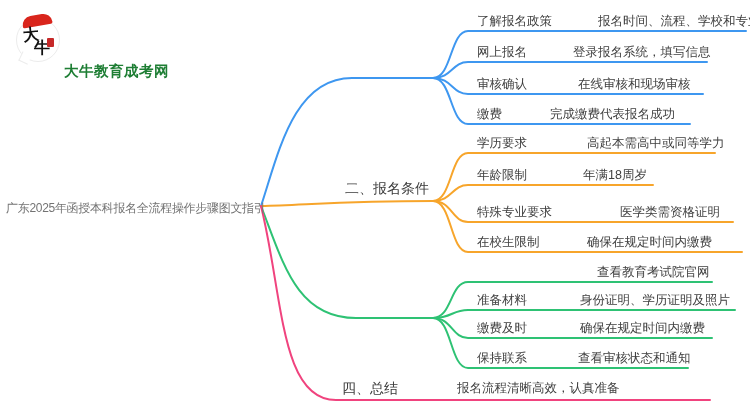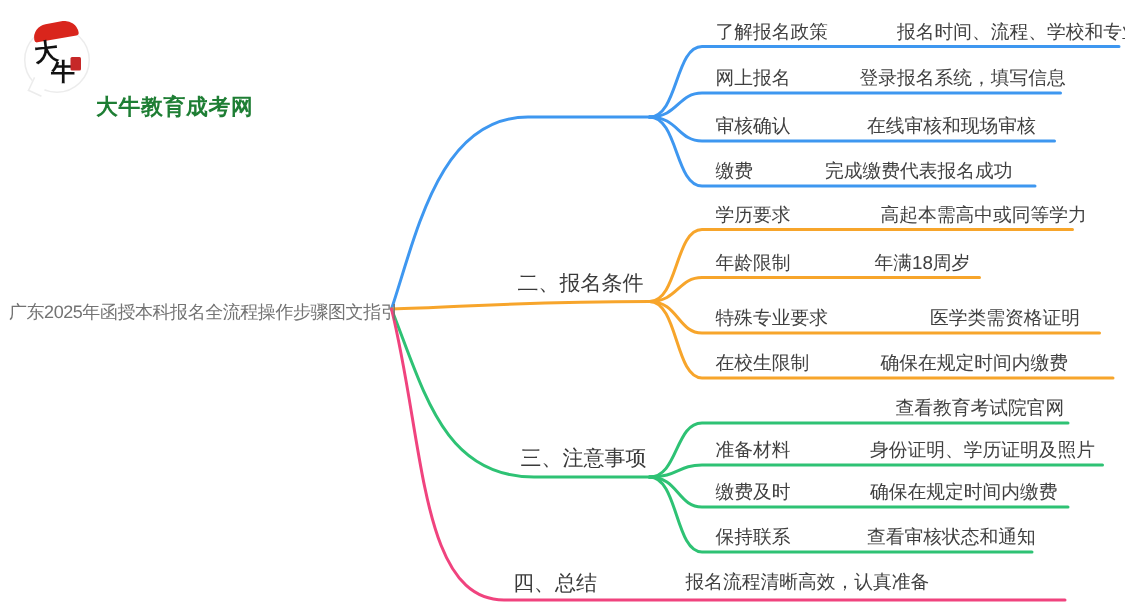--- a/index.html
+++ b/index.html
@@ -93,21 +93,20 @@
   <span class="t branch-label" style="left:345px;top:179px">二、报名条件</span>
   <span class="t leaf-label" style="top:134px">学历要求</span>
   <span class="t leaf-desc" style="left:587px;top:134px">高起本需高中或同等学力</span>
   <span class="t leaf-label" style="top:166px">年龄限制</span>
   <span class="t leaf-desc" style="left:583px;top:166px">年满18周岁</span>
   <span class="t leaf-label" style="top:203px">特殊专业要求</span>
   <span class="t leaf-desc" style="left:620px;top:203px">医学类需资格证明</span>
   <span class="t leaf-label" style="top:233px">在校生限制</span>
   <span class="t leaf-desc" style="left:587px;top:233px">确保在规定时间内缴费</span>
 
-  <span class="t branch-label" style="left:347px;top:296px">三、注意事项</span>
   <span class="t leaf-desc" style="left:597px;top:263px">查看教育考试院官网</span>
   <span class="t leaf-label" style="top:291px">准备材料</span>
   <span class="t leaf-desc" style="left:580px;top:291px">身份证明、学历证明及照片</span>
   <span class="t leaf-label" style="top:319px">缴费及时</span>
   <span class="t leaf-desc" style="left:580px;top:319px">确保在规定时间内缴费</span>
   <span class="t leaf-label" style="top:349px">保持联系</span>
   <span class="t leaf-desc" style="left:578px;top:349px">查看审核状态和通知</span>
 
   <span class="t branch-label" style="left:342px;top:379px">四、总结</span>
   <span class="t leaf-desc" style="left:457px;top:379px">报名流程清晰高效，认真准备</span>

